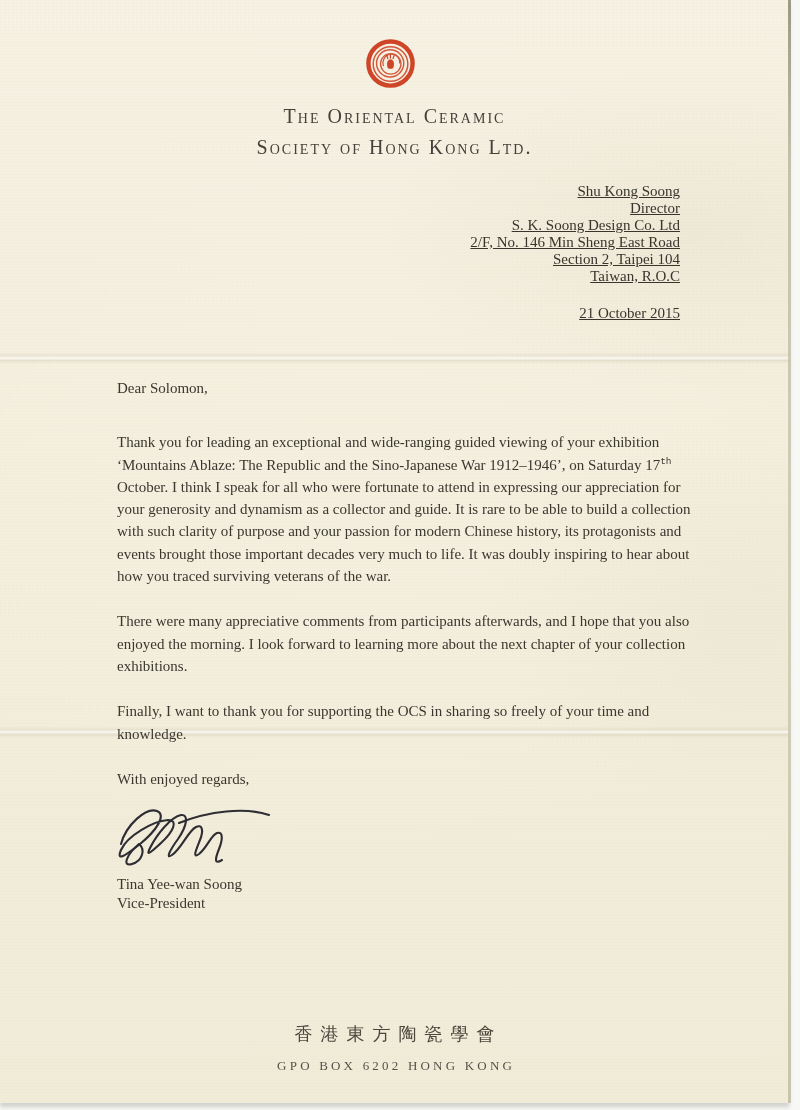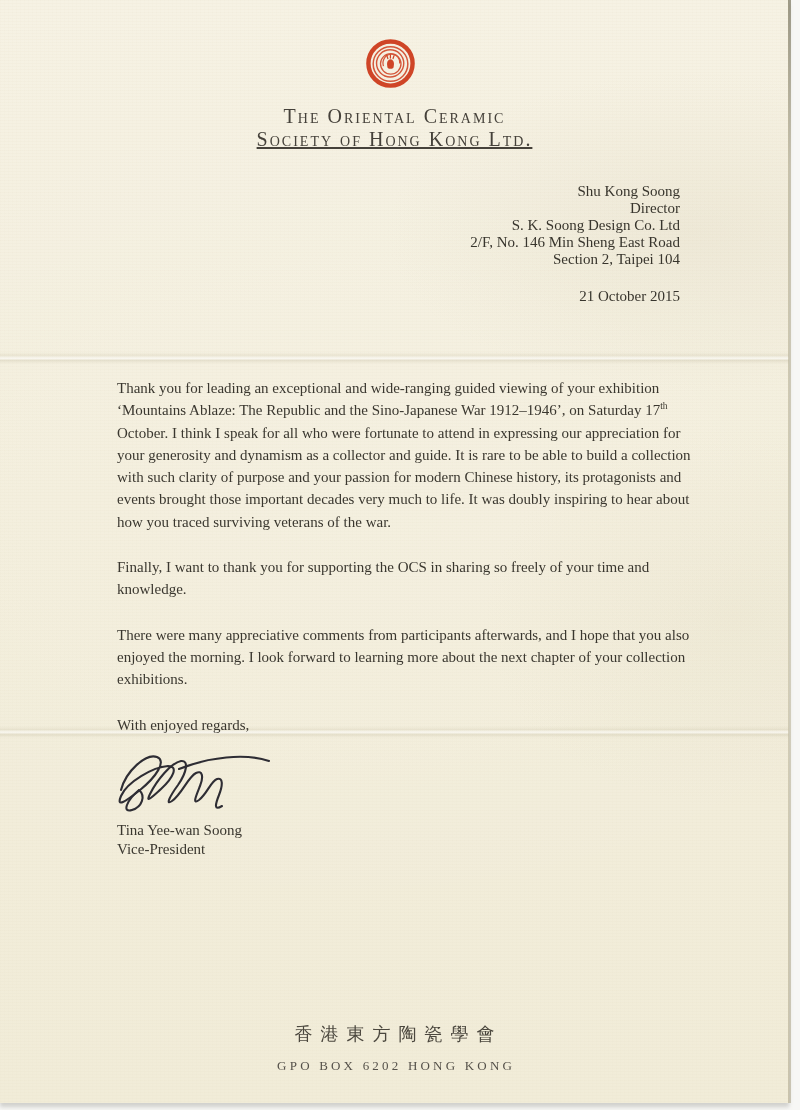--- a/index.html
+++ b/index.html
@@ -34,32 +34,32 @@
       rgba(148,138,104,0.14) 70%,
       rgba(148,138,104,0.00) 100%);
   }
   .fold-1{top:352px;} .fold-2{top:726px;}
 
   .logo{position:absolute;top:37px;left:364px;width:53px;height:53px;}
 
   .org-line{position:absolute;left:0;width:789px;text-align:center;
     font-variant:small-caps;color:#45413a;letter-spacing:2px;font-size:20px;}
   .org-line-1{top:105px;}
-  .org-line-2{top:128px;text-decoration:underline;}
+  .org-line-2{top:136px;}
 
   .recipient{position:absolute;top:183px;right:109px;text-align:right;
     font-size:15px;line-height:17px;color:#38352d;}
-  .recipient div{white-space:nowrap;}
+  .recipient div{white-space:nowrap;text-decoration:underline;}
   .date{margin-top:20px;font-size:15px;color:#38352d;}
 
   .body-block{position:absolute;top:377px;left:117px;width:578px;
     font-size:15px;line-height:22.3px;color:#3a372f;}
   .salutation{margin:0 0 32px 0;}
   .para{margin:0 0 23px 0;}
-  .para sup{font-size:9.5px;vertical-align:super;line-height:0;}
+  .para sup{font-size:9.5px;vertical-align:super;line-height:0;font-family:Liberation Mono, monospace;}
   .closing{margin:17px 0 0 0;}
   .signature{display:block;margin:8px 0 0 -6px;width:168px;height:74px;}
   .signer{margin-top:3px;line-height:19px;}
 
   .footer-cn{position:absolute;top:1022px;left:0;width:789px;text-align:center;
     font-size:18px;letter-spacing:8px;text-indent:8px;color:#4b473e;font-family:Liberation Serif, serif;}
   .footer-addr{position:absolute;top:1058px;left:0;width:789px;text-align:center;
     font-size:13px;letter-spacing:3.2px;text-indent:3.2px;color:#55514a;}
 </style>
 </head>
@@ -83,30 +83,32 @@
 
     <div class="org-line org-line-1">The Oriental Ceramic</div>
     <div class="org-line org-line-2">Society of Hong Kong Ltd.</div>
 
     <div class="recipient">
       <div>Shu Kong Soong</div>
       <div>Director</div>
       <div>S. K. Soong Design Co. Ltd</div>
       <div>2/F, No. 146 Min Sheng East Road</div>
       <div>Section 2, Taipei 104</div>
+      <div>Taiwan, R.O.C</div>
       <div class="date">21 October 2015</div>
     </div>
 
     <div class="body-block">
+      <p class="salutation">Dear Solomon,</p>
 
       <p class="para"><span>Thank you for leading an exceptional and wide-ranging guided viewing of your exhibition ‘Mountains Ablaze: The Republic and the Sino-Japanese War 1912–1946’, on Saturday 17</span><sup>th</sup><span> October. I think I speak for all who were fortunate to attend in expressing our appreciation for your generosity and dynamism as a collector and guide. It is rare to be able to build a collection with such clarity of purpose and your passion for modern Chinese history, its protagonists and events brought those important decades very much to life. It was doubly inspiring to hear about how you traced surviving veterans of the war.</span></p>
 
+      <p class="para">There were many appreciative comments from participants afterwards, and I hope that you also enjoyed the morning. I look forward to learning more about the next chapter of your collection exhibitions.</p>
+
       <p class="para">Finally, I want to thank you for supporting the OCS in sharing so freely of your time and knowledge.</p>
-
-      <p class="para">There were many appreciative comments from participants afterwards, and I hope that you also enjoyed the morning. I look forward to learning more about the next chapter of your collection exhibitions.</p>
 
       <p class="closing">With enjoyed regards,</p>
 
       <svg class="signature" viewBox="0 0 168 74" aria-hidden="true">
         <g fill="none" stroke="#2e2d34" stroke-width="2.1" stroke-linecap="round">
           <path d="M10 46 C15 27 35 9 46 13 C56 17 45 33 29 46 C14 58 5 64 10 52 C16 38 42 23 57 22 C68 22 62 34 50 45 C41 53 34 60 39 50 C46 36 60 19 70 17 C78 16 76 28 67 41 C59 52 54 62 61 57 C71 50 77 33 85 29 C91 26 93 32 89 42 C85 52 81 61 88 56 C96 50 100 37 106 35 C112 33 112 41 108 51 C104 61 103 67 111 62"></path>
           <path d="M68 25 C98 13 134 9 158 17"></path>
           <path d="M28 46 C15 57 11 69 21 66 C31 63 35 52 28 46"></path>
         </g>
       </svg>

